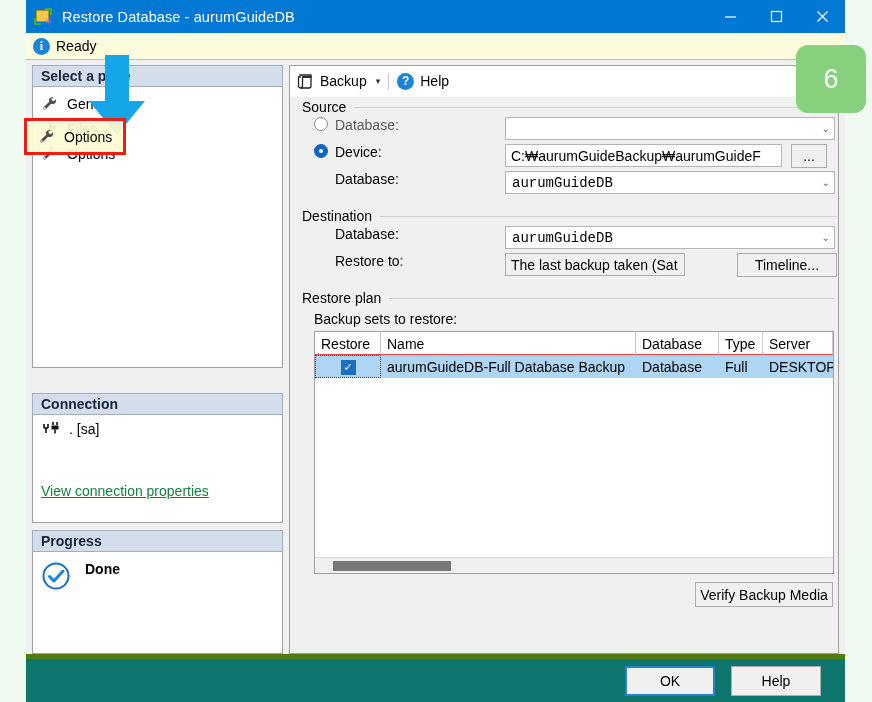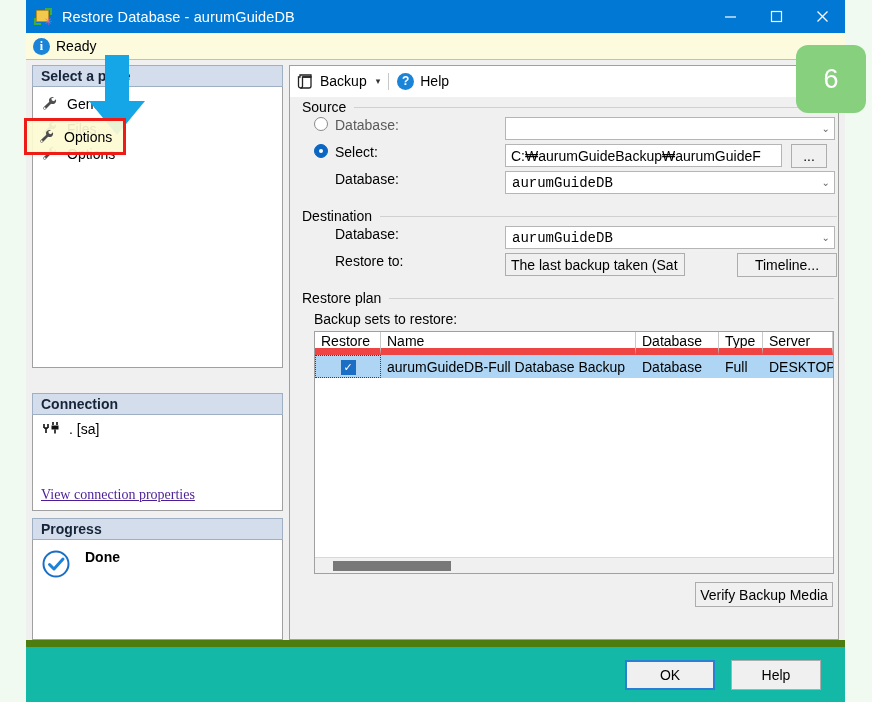--- a/index.html
+++ b/index.html
@@ -80,26 +80,26 @@
     background: #ffffff; border: 1px solid #a0a0a0; border-top: none;
     flex: 0 0 auto; position: relative;
   }
   #sidebar-pages-body { height: 281px; padding-top: 4px; }
   .page-item {
     display: flex; align-items: center; height: 25px;
     padding-left: 8px; font-size: 14px; color: #000;
   }
   .wrench { width: 19px; height: 18px; margin-right: 7px; flex: 0 0 auto; }
 
-  #sidebar-connection-body { height: 96px; padding: 6px 8px 0 8px; }
+  #sidebar-connection-body { height: 108px; padding: 6px 8px 0 8px; }
   .conn-row { display: flex; align-items: center; font-size: 14px; }
   .conn-icon { width: 22px; height: 16px; margin-right: 6px; flex:0 0 auto;}
   .conn-link {
-    position: absolute; left: 8px; bottom: 7px;
-    color: #4c1d95; font-size: 14px; text-decoration: underline; font-family: Liberation Serif, serif;
+    position: absolute; left: 8px; bottom: 23px;
+    color: #15803d; font-size: 14px; text-decoration: underline;
   }
   #sidebar-progress-body { flex: 1 1 auto; padding: 9px 8px 0 8px; display:flex; }
   .progress-row { display: flex; align-items: flex-start; font-weight: bold; }
   .check-circle { width: 30px; height: 30px; margin-right: 14px; flex:0 0 auto;}
   .progress-text { font-size: 14px; }
 
   
   .content {
     flex: 1 1 auto; background: #ffffff; border: 1px solid #a0a0a0;
     display: flex; flex-direction: column; min-width: 0;
@@ -168,21 +168,21 @@
   }
 
   
   .gridbox {
     background: #fff; border: 1px solid #a0a0a0;
     height: 243px; display: flex; flex-direction: column; overflow: hidden;
   }
   .grid-head { display: flex; height: 23px; flex: 0 0 auto; }
   .gh {
     background: #fff; border-right: 1px solid #c9c9c9;
-    border-bottom: 7px solid #ef4444;
+    border-bottom: 1px solid #ef4444;
     font-size: 14px; color: #000; padding: 1px 0 0 6px;
     display: flex; align-items: center; overflow: hidden; white-space: nowrap;
   }
   .grid-rows { flex: 1 1 auto; position: relative; }
   .grow { display: flex; height: 23px; background: #aed6f4; }
   .gc {
     font-size: 14px; color: #000; padding: 1px 0 0 6px;
     display: flex; align-items: center; overflow: hidden; white-space: nowrap;
   }
   .gc.center { justify-content: center; padding-left: 0; }
@@ -195,23 +195,23 @@
   .hscroll {
     height: 16px; background: #f0f0f0; border-top: 1px solid #d8d8d8;
     flex: 0 0 auto; position: relative;
   }
   .hthumb {
     position: absolute; left: 18px; top: 3px; width: 118px; height: 10px;
     background: #787878;
   }
 
   .footbar {
-    height: 62px; flex: 0 0 auto; display: flex; align-items: center;
+    height: 48px; flex: 0 0 auto; display: flex; align-items: center;
     justify-content: flex-end; padding-right: 24px; gap: 16px;
-    border-top: 7px solid #4d7c0f; background: #14b8a6;
+    border-top: 5px solid #4d7c0f; background: #0f766e;
   }
   .fbtn { width: 90px; height: 30px; background: #f0f0f0; border: 1px solid #adadad;
     font-size: 14px; display: flex; align-items: center; justify-content: center; }
   .fbtn.focus { border: 2px solid #2a7fd4; }
 
   
   .ann-arrow { position: absolute; left: 85px; top: 55px; pointer-events: none; }
   .ann-box {
     position: absolute; left: 24px; top: 118px; width: 102px; height: 37px;
     border: 3px solid #ee1c17; background: rgba(253,251,210,.92);
@@ -358,21 +358,21 @@
               <span class="radio"></span>
               <span class="flabel dim" style="width:170px">Database:</span>
               <span class="combo" style="width:330px">
                 <span class="val"></span>
                 <span class="chev">⌄</span>
               </span>
             </div>
 
             <div class="frow" style="padding-left:12px">
               <span class="radio on"></span>
-              <span class="flabel" style="width:170px">Select:</span>
+              <span class="flabel" style="width:170px">Device:</span>
               <span class="txtbox" style="width:277px">C:₩aurumGuideBackup₩aurumGuideF</span>
               <span class="btn" style="width:36px;margin-left:9px">...</span>
             </div>
 
             <div class="frow" style="padding-left:12px">
               <span style="width:21px"></span>
               <span class="flabel" style="width:170px">Database:</span>
               <span class="combo" style="width:330px">
                 <span class="val">aurumGuideDB</span>
                 <span class="chev">⌄</span>

